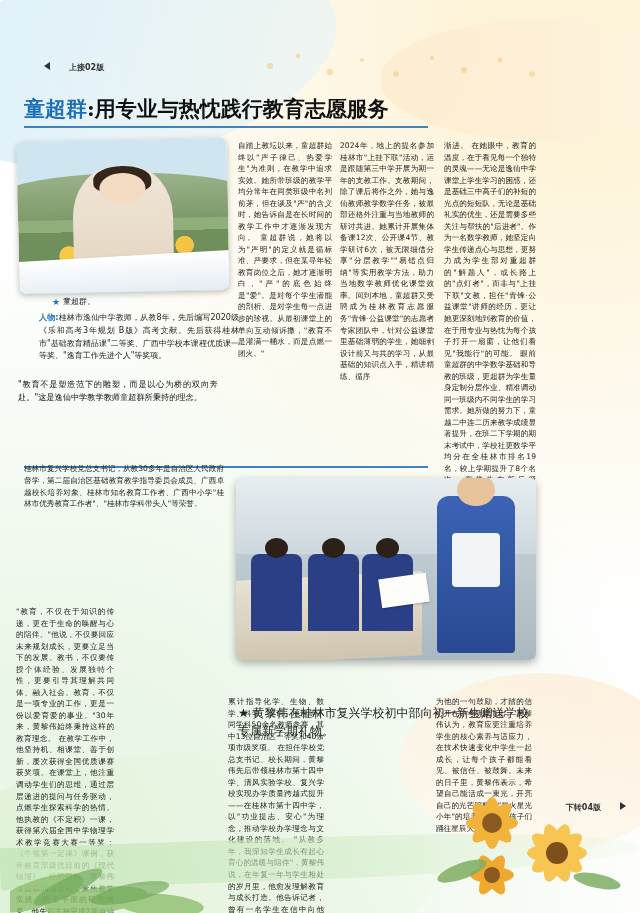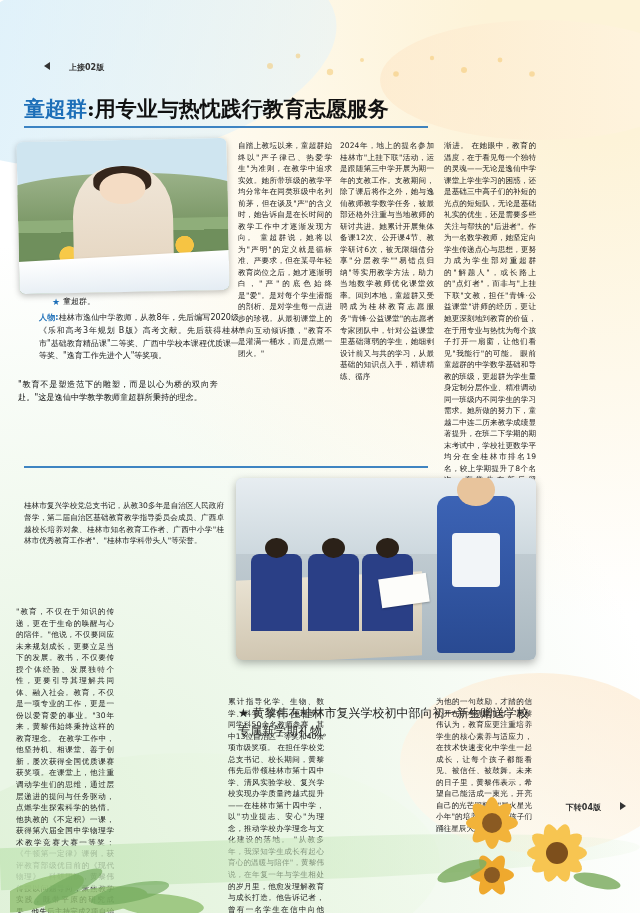--- a/index.html
+++ b/index.html
@@ -127,21 +127,21 @@
   
   .col{
     position:absolute;
     font-size:7.6px;line-height:1.52;color:#222;
     text-align:justify;
     writing-mode:horizontal-tb;
   }
   .a-c1{left:238px;top:140px;width:94px;}
   .a-c2{left:340px;top:140px;width:94px;}
   .a-c3{left:444px;top:140px;width:92px;}
-  .b-sub{position:absolute;left:24px;top:500px;width:200px;font-size:7.6px;line-height:1.55;color:#222;text-align:justify;}
+  .b-sub{position:absolute;left:24px;top:463px;width:200px;font-size:7.6px;line-height:1.55;color:#222;text-align:justify;}
   .b-c1{left:16px;top:606px;width:98px;}
   .b-c3{left:228px;top:696px;width:96px;}
   .b-c5{left:436px;top:696px;width:96px;}
   
   .bflowers{position:absolute;right:18px;bottom:10px;width:190px;height:150px;pointer-events:none;}
   .bleaves{position:absolute;left:10px;bottom:0;width:240px;height:120px;pointer-events:none;}
   .ribbon{position:absolute;left:0;bottom:34px;width:640px;height:42px;
      background:linear-gradient(90deg,rgba(197,230,185,.85),rgba(232,245,224,.2));
      border-radius:0 50% 50% 0;transform:rotate(-2deg);pointer-events:none;}
 </style>

